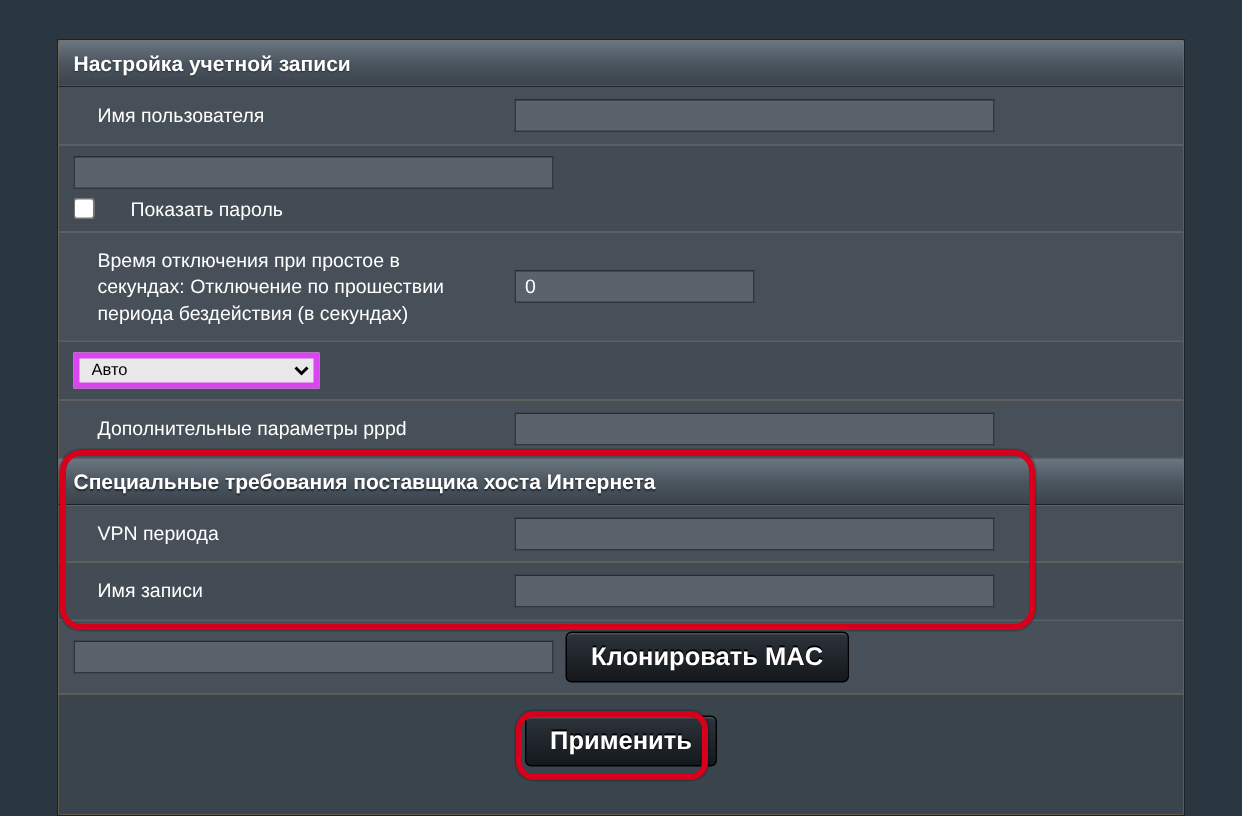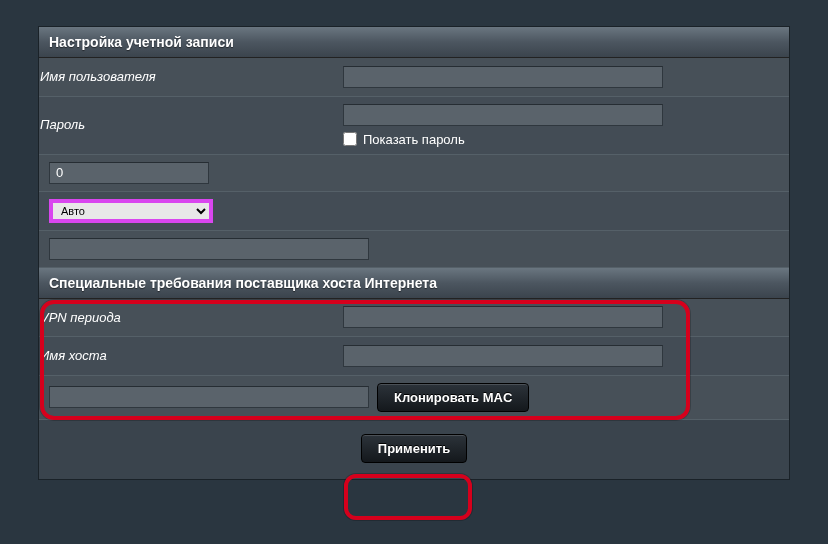--- a/index.html
+++ b/index.html
@@ -31,27 +31,26 @@
     text-shadow: 0 1px 1px rgba(0,0,0,0.5);
   }
   .row {
     display: flex;
     border-bottom: 1px solid #556068;
     background: #475058;
   }
   .row:nth-child(odd) { background: #434c55; }
   .label-cell {
     width: 294px;
-    padding: 10px 1px;
+    padding: 10px 26px;
     color: #fff;
     font-size: 13px;
     display: flex;
     align-items: center;
     line-height: 1.35;
-    font-style: italic;
   }
   .input-cell {
     flex: 1;
     padding: 7px 10px;
     display: flex;
     flex-direction: column;
     justify-content: center;
     gap: 4px;
   }
   .inline-controls {
@@ -74,43 +73,43 @@
     width: 164px;
     height: 24px;
     background: #e8e8e8;
     border: 4px solid #d946ef;
     color: #000;
     font-size: 11px;
     padding: 1px 4px;
   }
   .checkbox-line {
     display: flex;
-    gap: 6px;
+    gap: 24px;
     color: #fff;
     font-size: 13px;
     margin-top: 2px;
   }
   input[type="checkbox"] {
     width: 14px; height: 14px;
   }
   .btn {
     background: linear-gradient(to bottom, #2c333a 0%, #14181c 100%);
     border: 1px solid #000;
     border-radius: 4px;
     color: #fff;
     font-weight: bold;
-    font-size: 13px;
+    font-size: 17px;
     padding: 6px 16px;
     cursor: pointer;
     text-shadow: 0 -1px 0 #000;
     box-shadow: inset 0 1px 0 rgba(255,255,255,0.15);
   }
   .apply-wrap {
     text-align: center;
-    padding: 14px 0 16px;
+    padding: 14px 0 32px;
     background: #3a444d;
   }
   
   .highlight {
     position: absolute;
     border: 4px solid #d6001c;
     border-radius: 14px;
     pointer-events: none;
     box-shadow: 0 0 0 1px rgba(0,0,0,0.2);
   }
@@ -125,61 +124,62 @@
   <div class="section-header">Настройка учетной записи</div>
 
   <div class="row">
     <div class="label-cell">Имя пользователя</div>
     <div class="input-cell">
       <input type="text" value="" style="">
     </div>
   </div>
 
   <div class="row">
-    <div class="label-cell">Пароль</div>
     <div class="input-cell">
       <input type="password" value="" style="">
       <label class="checkbox-line">
         <input type="checkbox" style="">
         <span>Показать пароль</span>
       </label>
     </div>
   </div>
 
   <div class="row">
+    <div class="label-cell">Время отключения при простое в секундах: Отключение по прошествии периода бездействия (в секундах)</div>
     <div class="input-cell">
       <input type="text" class="narrow" value="0" style="">
     </div>
   </div>
 
   <div class="row">
     <div class="input-cell">
       <select>
         <option>Авто</option>
       </select>
     </div>
   </div>
 
   <div class="row">
+    <div class="label-cell">Дополнительные параметры pppd</div>
     <div class="input-cell">
       <input type="text" value="" style="">
     </div>
   </div>
 
   <div class="section-header">Специальные требования поставщика хоста Интернета</div>
 
   <div class="row">
     <div class="label-cell">VPN периода</div>
     <div class="input-cell">
       <input type="text" value="" style="">
     </div>
   </div>
 
   <div class="row">
-    <div class="label-cell">Имя хоста</div>
+    <div class="label-cell">Имя записи</div>
     <div class="input-cell">
       <input type="text" value="" style="">
     </div>
   </div>
 
   <div class="row">
     <div class="input-cell">
       <div class="inline-controls">
         <input type="text" value="" style="">
         <button class="btn">Клонировать MAC</button>

